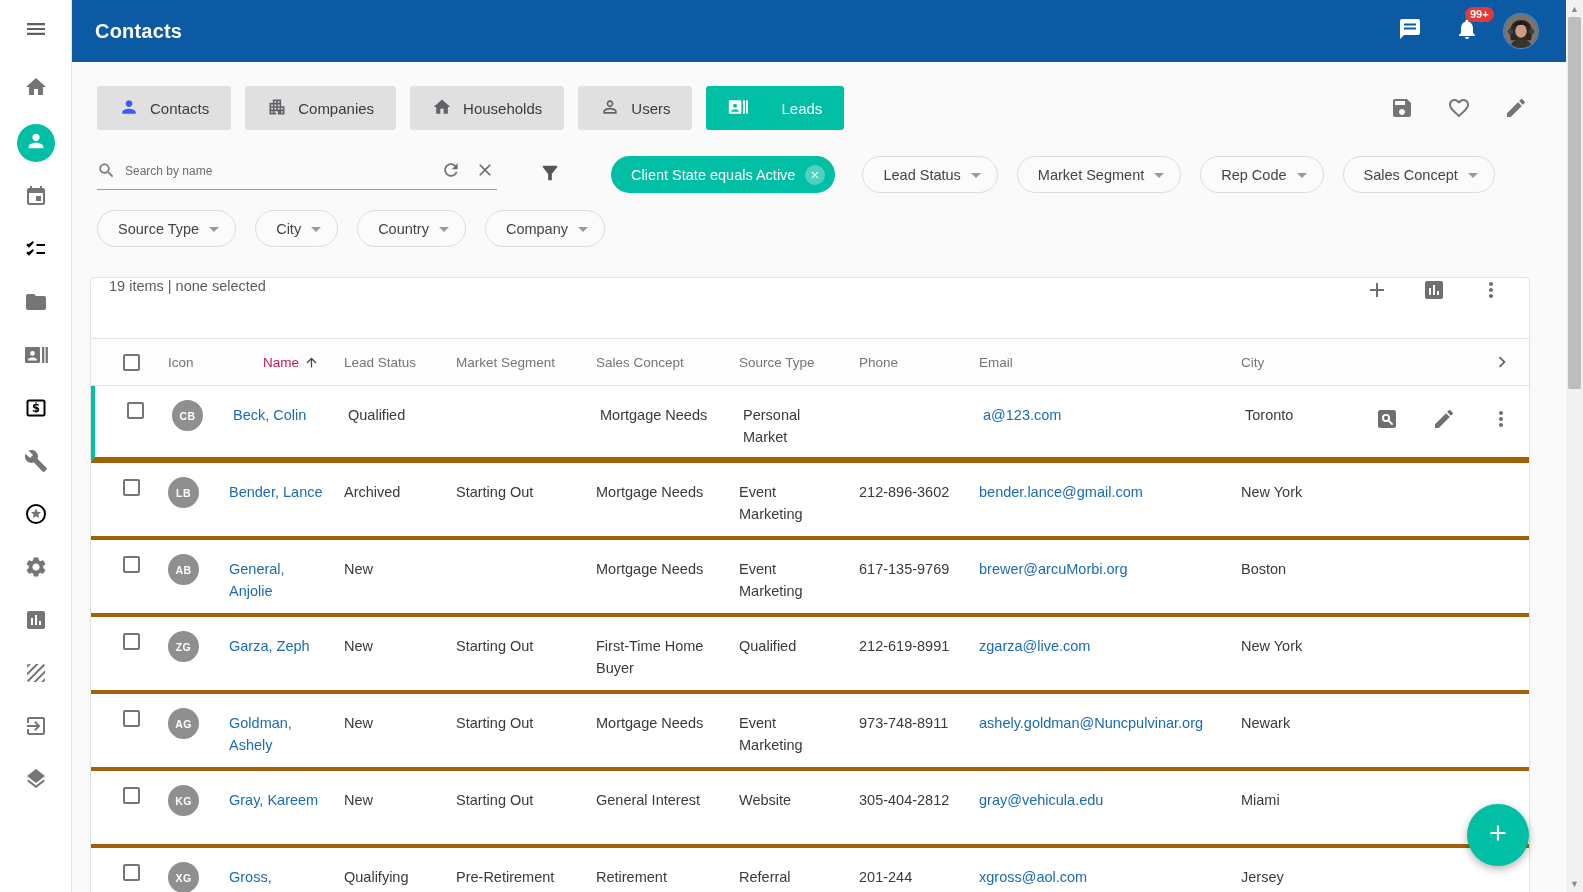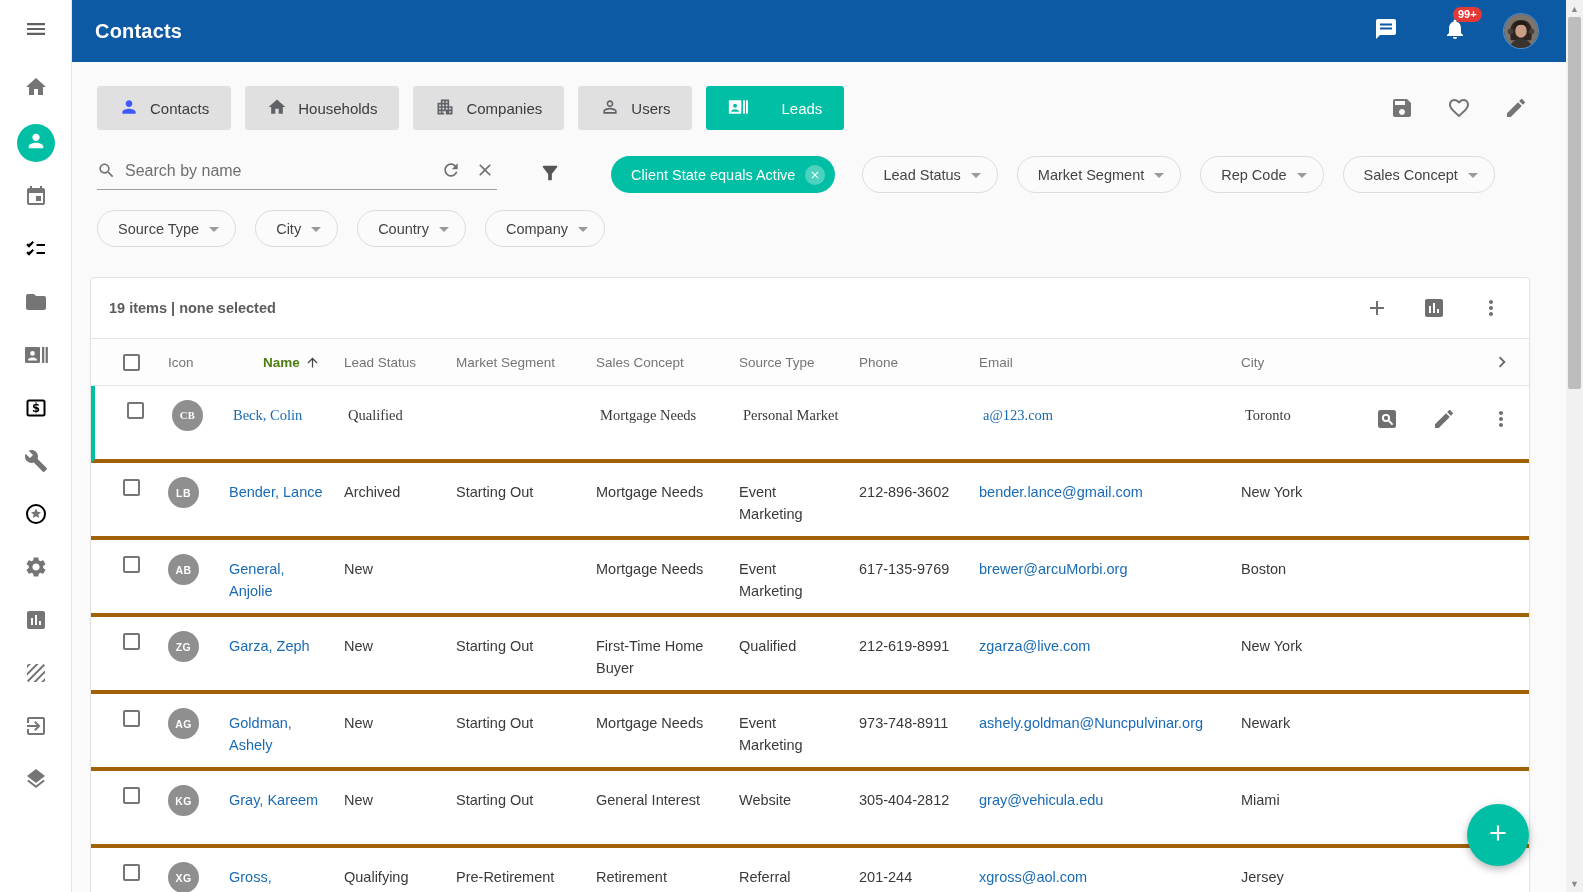--- a/index.html
+++ b/index.html
@@ -20,21 +20,21 @@
   .sb-item.active-circle svg { fill:#fff; width:22px; height:22px; }
 
   :root { --teal:#00bfa5; --blue:#0c59a4; --link:#1a6bb5; }
 
   
   .appbar { position:absolute; left:72px; top:0; width:1494px; height:62px; background:var(--blue);
     display:flex; align-items:center; z-index:4; }
   .appbar .title { color:#fff; font-size:20px; font-weight:bold; margin-left:23px; letter-spacing:.2px; }
   .appbar .spacer { flex:1; }
   .appbar .abtn { width:40px; height:40px; display:flex; align-items:center; justify-content:center;
-    cursor:pointer; position:relative; margin-right:29px; }
+    cursor:pointer; position:relative; margin-right:17px; }
   .appbar .abtn svg { width:24px; height:24px; fill:#fff; }
   .badge { position:absolute; top:-4px; left:18px; background:#e53935; color:#fff; font-size:11px;
     font-weight:bold; border-radius:9px; padding:2px 5px; line-height:1; }
   .avatar-top { width:34px; height:34px; border-radius:50%; overflow:hidden; margin-right:28px;
     cursor:pointer; box-shadow:0 0 0 1px rgba(255,255,255,.3); }
   .avatar-top svg { width:34px; height:34px; display:block; }
 
   
   .content { position:absolute; left:72px; top:62px; width:1494px; height:830px; background:#fafafa; }
 
@@ -49,21 +49,21 @@
   .tabbtn.active svg { fill:#fff; }
   .tabs-right { margin-left:auto; display:flex; gap:33px; }
   .tool-ic { width:24px; height:24px; cursor:pointer; }
   .tool-ic svg { width:24px; height:24px; fill:#757575; }
 
   
   .filter-row1 { display:flex; align-items:center; padding:26px 38px 0 25px; }
   .searchbox { width:400px; display:flex; align-items:center; border-bottom:1px solid #9e9e9e;
     padding-bottom:7px; position:relative; }
   .searchbox svg.mag { width:19px; height:19px; fill:#757575; margin-right:9px; flex:none; }
-  .searchbox input { border:none; outline:none; background:transparent; font-size:16px; color:#333;
+  .searchbox input { border:none; outline:none; background:transparent; font-size:12px; color:#333;
     flex:1; font-family:"Liberation Sans",sans-serif; }
   .searchbox input::placeholder { color:#6f6f6f; }
   .searchbox .sic { width:22px; height:22px; margin-left:12px; cursor:pointer; }
   .searchbox .sic svg { width:20px; height:20px; fill:#6f6f6f; }
   .funnel { margin-left:42px; cursor:pointer; }
   .funnel svg { width:22px; height:22px; fill:#555; }
 
   .chip { height:37px; border-radius:19px; border:1px solid #dcdcdc; background:#fbfbfb; color:#444;
     display:inline-flex; align-items:center; padding:0 16px 0 20px; font-size:14.5px; gap:10px;
     cursor:pointer; white-space:nowrap; }
@@ -74,41 +74,41 @@
     cursor:pointer; margin-left:50px; }
   .chip-active .xcirc { width:20px; height:20px; border-radius:50%; background:rgba(255,255,255,.3);
     display:flex; align-items:center; justify-content:center; }
   .chip-active .xcirc svg { width:12px; height:12px; fill:#fff; }
   .chips1 { display:flex; gap:19px; margin-left:27px; }
   .filter-row2 { display:flex; gap:19px; padding:17px 38px 0 25px; }
 
   
   .card { position:absolute; left:18px; top:215px; width:1440px; height:660px; background:#fff;
     border:1px solid #e3e3e3; border-radius:4px; box-shadow:0 1px 2px rgba(0,0,0,.05); }
-  .card-toolbar { height:60px; display:flex; align-items:center; padding:0 26px 0 18px;font-weight:bold; }
+  .card-toolbar { height:60px; display:flex; align-items:flex-start; padding:0 26px 0 18px; }
   .summary { font-size:14.5px; color:#5c5c5c; }
   .ct-icons { margin-left:auto; display:flex; gap:33px; align-items:center; }
   .ct-icons .tool-ic svg { fill:#6f6f6f; }
 
   .thead { display:grid; grid-template-columns:45px 61px 115px 112px 140px 143px 120px 120px 262px 130px 1fr;
     padding:0 14px 0 32px; height:48px; align-items:center; border-top:1px solid #e3e3e3;
     border-bottom:1px solid #e3e3e3; background:#fdfdfd; }
   .th { font-size:13.5px; color:#757575; display:flex; align-items:center; gap:5px; }
-  .th.sorted { color:#4d7c0f; font-weight:bold;padding-left:34px; }
+  .th.sorted { color:#be185d; font-weight:normal;padding-left:34px; }
   .th.sorted svg { width:15px; height:15px; fill:#444; }
   .th-chev { justify-self:end; cursor:pointer; padding-right:2px; }
   .th-chev svg { width:22px; height:22px; fill:#666; }
 
   .checkbox { width:17px; height:17px; border:2px solid #757575; border-radius:2px; background:#fff;
     cursor:pointer; display:inline-block; }
 
   .trow { display:grid; grid-template-columns:45px 61px 115px 112px 140px 143px 120px 120px 262px 130px 1fr;
     padding:0 14px 0 32px; min-height:77px; border-bottom:4px solid #a16207; position:relative;
     align-items:start; background:#fff; }
-  .trow.active { border-left:4px solid var(--teal); border-bottom:4px solid #a16207;font-family:Liberation Serif, serif; }
+  .trow.active { border-left:4px solid var(--teal); border-bottom:6px solid #a16207; }
   .cell { font-size:14.5px; color:#3a3a3a; line-height:22px; padding-top:18px; padding-right:16px;
     word-break:normal; overflow-wrap:break-word; }
   .cell.cb { padding-top:16px; }
   .cell.av { padding-top:14px; }
   .init-avatar { width:31px; height:31px; border-radius:50%; background:#8f8f8f; color:#fff;
     font-size:10.5px; font-weight:bold; display:flex; align-items:center; justify-content:center;
     letter-spacing:.5px; }
   a.namelink, a.maillink { color:var(--link); text-decoration:none; cursor:pointer; }
   .row-actions { justify-self:end; display:flex; gap:33px; align-items:center; padding-top:21px;
     padding-right:2px; visibility:hidden; }
@@ -252,29 +252,29 @@
 
   <div class="tabs-row" id="tabs-row">
     <button class="tabbtn first-icon">
         <span><svg viewBox="0 0 24 24">
             <path d="M12 12c2.21 0 4-1.79 4-4s-1.79-4-4-4-4 1.79-4 4 1.79 4 4 4zm0 2c-2.67 0-8 1.34-8 4v2h16v-2c0-2.66-5.33-4-8-4z"></path>
           </svg></span>
         <span>Contacts</span>
       </button>
       <button class="tabbtn">
         <span><svg viewBox="0 0 24 24">
-            <path d="M10 20v-6h4v6h5v-8h3L12 3 2 12h3v8z"></path>
-          </svg></span>
-        <span>Households</span>
+            <path d="M17 11V3H7v4H3v14h8v-4h2v4h8V11h-4zM7 19H5v-2h2v2zm0-4H5v-2h2v2zm0-4H5V9h2v2zm4 8H9v-2h2v2zm0-4H9v-2h2v2zm0-4H9V9h2v2zm0-4H9V5h2v2zm4 8h-2v-2h2v2zm0-4h-2V9h2v2zm0-4h-2V5h2v2zm4 12h-2v-2h2v2zm0-4h-2v-2h2v2z"></path>
+          </svg></span>
+        <span>Companies</span>
       </button>
       <button class="tabbtn">
         <span><svg viewBox="0 0 24 24">
-            <path d="M17 11V3H7v4H3v14h8v-4h2v4h8V11h-4zM7 19H5v-2h2v2zm0-4H5v-2h2v2zm0-4H5V9h2v2zm4 8H9v-2h2v2zm0-4H9v-2h2v2zm0-4H9V9h2v2zm0-4H9V5h2v2zm4 8h-2v-2h2v2zm0-4h-2V9h2v2zm0-4h-2V5h2v2zm4 12h-2v-2h2v2zm0-4h-2v-2h2v2z"></path>
-          </svg></span>
-        <span>Companies</span>
+            <path d="M10 20v-6h4v6h5v-8h3L12 3 2 12h3v8z"></path>
+          </svg></span>
+        <span>Households</span>
       </button>
       <button class="tabbtn">
         <span><svg viewBox="0 0 24 24">
             <path d="M12 5.9c1.16 0 2.1.94 2.1 2.1s-.94 2.1-2.1 2.1S9.9 9.16 9.9 8s.94-2.1 2.1-2.1m0 9c2.97 0 6.1 1.46 6.1 2.1v1.1H5.9V17c0-.64 3.13-2.1 6.1-2.1M12 4C9.79 4 8 5.79 8 8s1.79 4 4 4 4-1.79 4-4-1.79-4-4-4zm0 9c-2.67 0-8 1.34-8 4v3h16v-3c0-2.66-5.33-4-8-4z"></path>
           </svg></span>
         <span>Users</span>
       </button>
       <button class="tabbtn active">
         <span><svg viewBox="0 0 24 24">
             <path fill-rule="evenodd" d="M2.2 4h12.6c.66 0 1.2.54 1.2 1.2v13.6c0 .66-.54 1.2-1.2 1.2H2.2c-.66 0-1.2-.54-1.2-1.2V5.2C1 4.54 1.54 4 2.2 4zm6.3 4.1a2.35 2.35 0 1 0 0 4.7 2.35 2.35 0 0 0 0-4.7zM4 16.9c0-1.5 3-2.35 4.5-2.35S13 15.4 13 16.9v.7H4v-.7z"></path>

